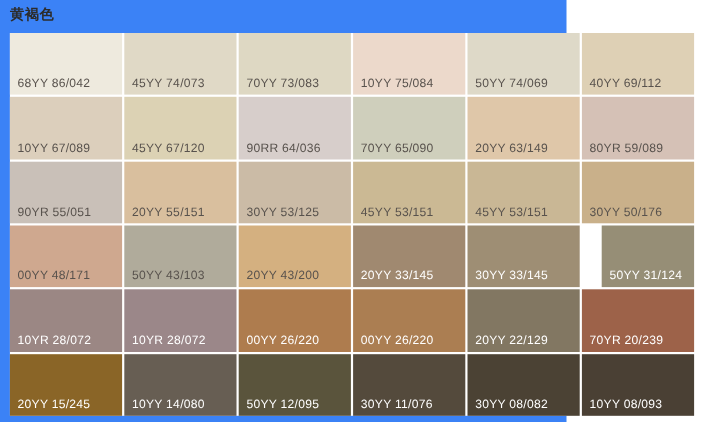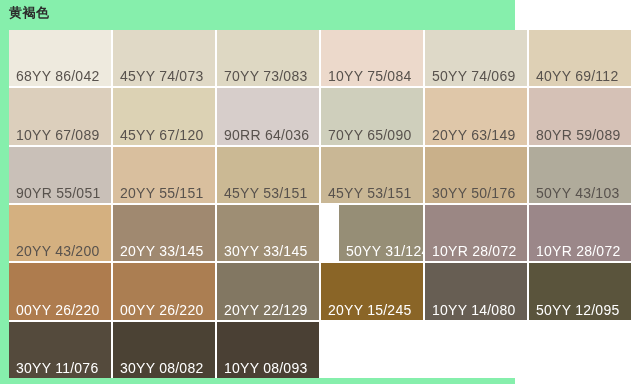--- a/index.html
+++ b/index.html
@@ -10,21 +10,21 @@
     width: 640px;
     height: 384px;
     background: #ffffff;
     font-family: "Liberation Sans", "DejaVu Sans", sans-serif;
     overflow: hidden;
   }
   .page {
     width: 515px;
     height: 384px;
     position: relative;
-    background: #86efac;
+    background: #3b82f6;
     box-sizing: border-box;
   }
   .title {
     position: absolute;
     left: 9px;
     top: 4px;
     font-size: 13px;
     font-weight: bold;
     color: #2c2c2c;
     letter-spacing: 0.5px;
@@ -45,21 +45,21 @@
   }
   .swatch {
     position: relative;
     display: block;
     overflow: hidden;
   }
   .swatch-label {
     position: absolute;
     left: 7px;
     bottom: 5px;
-    font-size: 14px;
+    font-size: 11px;
     line-height: 10px;
     letter-spacing: 0.25px;
     white-space: nowrap;
     font-family: "Liberation Sans", "DejaVu Sans", sans-serif;
   }
   .label-dark { color: #58524d; }
   .label-light { color: #ffffff; }
 </style>
 </head>
 <body>
@@ -104,28 +104,34 @@
       </div>
       <div class="swatch" style="background: rgb(213, 193, 182);">
         <span class="swatch-label label-dark">80YR 59/089</span>
       </div>
       <div class="swatch" style="background: rgb(201, 192, 184);">
         <span class="swatch-label label-dark">90YR 55/051</span>
       </div>
       <div class="swatch" style="background: rgb(217, 191, 158);">
         <span class="swatch-label label-dark">20YY 55/151</span>
       </div>
+      <div class="swatch" style="background: rgb(203, 187, 166);">
+        <span class="swatch-label label-dark">30YY 53/125</span>
+      </div>
       <div class="swatch" style="background: rgb(203, 185, 148);">
         <span class="swatch-label label-dark">45YY 53/151</span>
       </div>
       <div class="swatch" style="background: rgb(201, 183, 149);">
         <span class="swatch-label label-dark">45YY 53/151</span>
       </div>
       <div class="swatch" style="background: rgb(201, 176, 138);">
         <span class="swatch-label label-dark">30YY 50/176</span>
+      </div>
+      <div class="swatch" style="background: rgb(207, 168, 143);">
+        <span class="swatch-label label-dark">00YY 48/171</span>
       </div>
       <div class="swatch" style="background: rgb(176, 171, 155); padding-left: 20px;">
         <span class="swatch-label label-dark">50YY 43/103</span>
       </div>
       <div class="swatch" style="background: rgb(212, 176, 128);">
         <span class="swatch-label label-dark">20YY 43/200</span>
       </div>
       <div class="swatch" style="background: rgb(160, 137, 112);">
         <span class="swatch-label label-light">20YY 33/145</span>
       </div>
@@ -143,20 +149,23 @@
       </div>
       <div class="swatch" style="background: rgb(174, 124, 78);">
         <span class="swatch-label label-light">00YY 26/220</span>
       </div>
       <div class="swatch" style="background: rgb(171, 126, 82);">
         <span class="swatch-label label-light">00YY 26/220</span>
       </div>
       <div class="swatch" style="background: rgb(130, 119, 98); text-align: center;">
         <span class="swatch-label label-light">20YY 22/129</span>
       </div>
+      <div class="swatch" style="background: rgb(157, 98, 73);">
+        <span class="swatch-label label-light">70YR 20/239</span>
+      </div>
       <div class="swatch" style="background: rgb(138, 101, 39);">
         <span class="swatch-label label-light">20YY 15/245</span>
       </div>
       <div class="swatch" style="background: rgb(103, 94, 83);">
         <span class="swatch-label label-light">10YY 14/080</span>
       </div>
       <div class="swatch" style="background: rgb(90, 84, 60);">
         <span class="swatch-label label-light">50YY 12/095</span>
       </div>
       <div class="swatch" style="background: rgb(84, 74, 60);">

